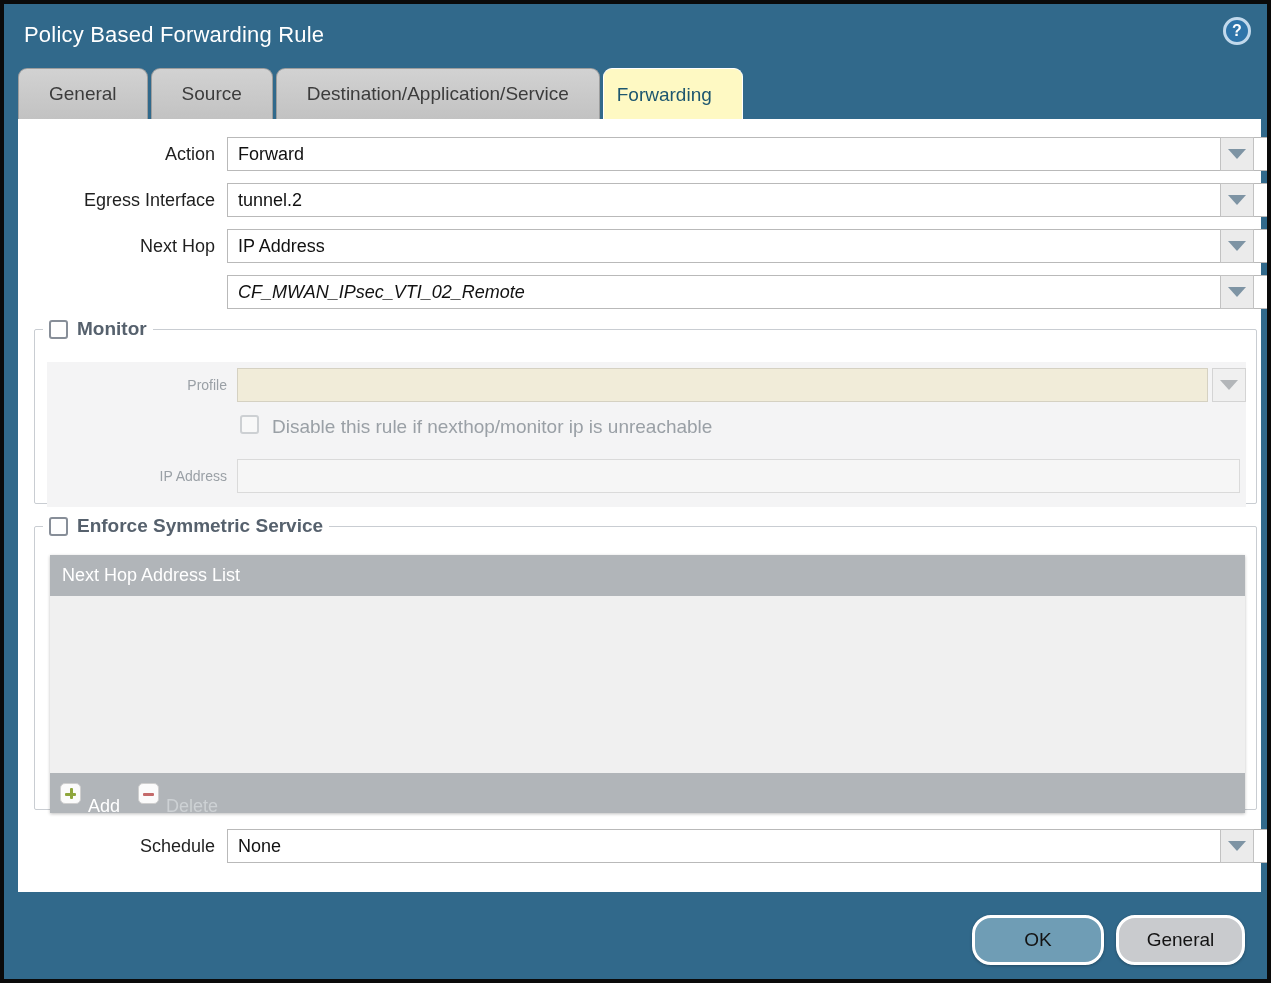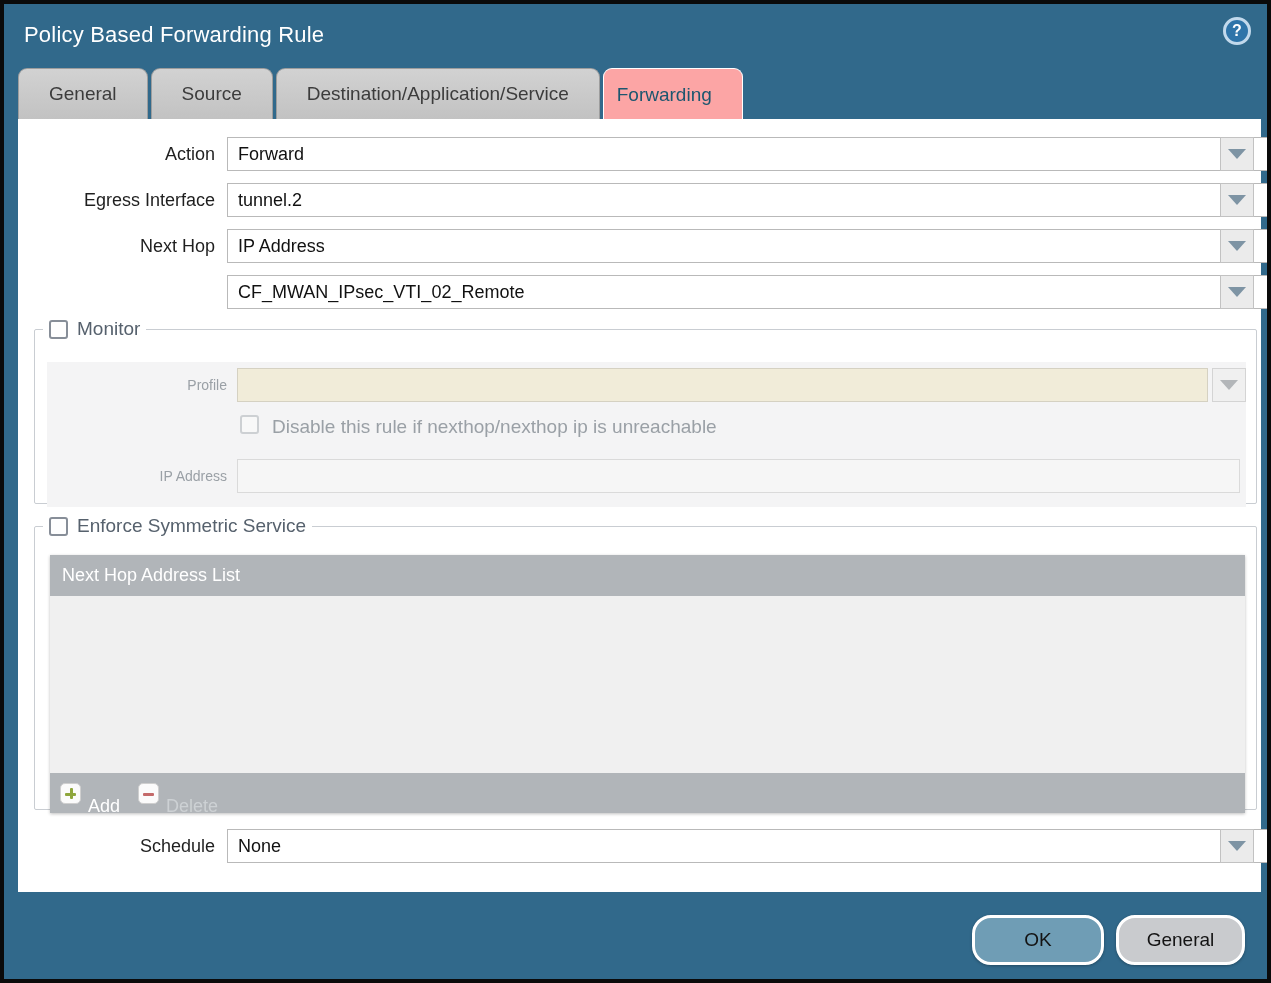--- a/index.html
+++ b/index.html
@@ -8,35 +8,35 @@
   .titlebar{position:absolute;left:0;top:0;right:0;height:64px;}
   .title{position:absolute;left:20px;top:18px;color:#ffffff;font-size:22px;letter-spacing:0.2px;}
   .help{position:absolute;right:16px;top:13px;width:28px;height:28px;border-radius:50%;
         background:#2e74a9;border:3px solid #c2d9ec;color:#fff;font-weight:bold;font-size:16px;
         display:flex;align-items:center;justify-content:center;cursor:pointer;}
   
   .tabs{position:absolute;left:14px;top:64px;height:34px;display:flex;gap:3px;}
   .tab{height:51px;padding:0 30px;display:flex;align-items:center;justify-content:center;
        font-size:19px;color:#3c3c3c;background:linear-gradient(#d2d2d2,#c2c2c2);
        border:1px solid #9d9d9d;border-bottom:none;border-radius:9px 9px 0 0;cursor:pointer;}
-  .tab.active{background:#fca5a5;color:#1c566f;border-color:#ffffff;height:52px;padding-left:13px;}
+  .tab.active{background:#fef9c3;color:#1c566f;border-color:#ffffff;height:52px;padding-left:13px;}
   
   .content{position:absolute;left:14px;top:115px;width:1243px;height:773px;background:#ffffff;}
   .row{position:absolute;left:0;height:34px;}
   .flabel{position:absolute;left:0;width:197px;text-align:right;font-size:18px;color:#1f1f1f;line-height:34px;}
   .combo{position:absolute;left:209px;width:1127px;height:34px;border:1px solid #b9b9b9;background:#fff;
          font-size:18px;color:#111;line-height:32px;padding:0 10px;overflow:hidden;white-space:nowrap;}
   .dbtn{position:absolute;left:1202px;width:34px;height:34px;background:#ebebeb;border:1px solid #c2c2c2;
         display:flex;align-items:center;justify-content:center;cursor:pointer;}
   .arrow{width:0;height:0;border-left:9px solid transparent;border-right:9px solid transparent;border-top:10px solid #7e94a4;}
   .arrow.dis{border-top-color:#b3b6b9;}
   
   fieldset{position:absolute;border:1px solid #c9cdd2;border-radius:2px;margin:0;padding:0;}
   legend{margin-left:8px;padding:0 6px;display:flex;align-items:center;gap:9px;}
-  .legend-text{font-size:19px;font-weight:normal;color:#56616d;}
+  .legend-text{font-size:19px;font-weight:bold;color:#56616d;}
   .cbx{width:19px;height:19px;border:2px solid #878e98;border-radius:3px;background:#fefefe;cursor:pointer;}
   .cbx.dis{border-color:#cdd0d3;background:#f8f8f8;cursor:default;}
   .panel{position:absolute;background:#f4f4f5;}
   .dlabel{position:absolute;text-align:right;font-size:14px;color:#9aa0a6;line-height:34px;}
   .dis-combo{position:absolute;height:34px;border:1px solid #d5d1c2;background:#f1ecd9;}
   .dis-input{position:absolute;height:34px;border:1px solid #dadada;background:#f6f6f6;}
   .dis-text{font-size:19px;color:#9aa0a6;}
   
   .table{position:absolute;box-shadow:0 1px 3px rgba(0,0,0,0.25);}
   .thead{position:absolute;left:0;right:0;top:0;height:41px;background:#b1b5b9;color:#ffffff;
@@ -95,40 +95,40 @@
     </div>
 
     <div class="row" style="top:110px;right:0;">
       <div class="flabel">Next Hop</div>
       <div class="combo">IP Address</div>
       <div class="dbtn">
         <div class="arrow"></div>
       </div>
     </div>
 
-    <div class="row" style="top:156px;right:0;">
+    <div class="row" style="top:156px;right:0;font-style:italic;">
       <div class="combo">CF_MWAN_IPsec_VTI_02_Remote</div>
       <div class="dbtn">
         <div class="arrow"></div>
       </div>
     </div>
 
     <fieldset style="left:16px;top:199px;width:1223px;height:186px;">
       <legend>
         <div class="cbx"></div>
         <span class="legend-text">Monitor</span>
       </legend>
       <div class="panel" style="left:12px;top:22px;width:1199px;height:145px;">
         <div class="dlabel" style="left:0;top:6px;width:180px;">Profile</div>
         <div class="dis-combo" style="left:190px;top:6px;width:971px;"></div>
         <div class="dbtn" style="left:1165px;top:6px;background:#f0f0f0;border-color:#d4d4d4;cursor:default;">
           <div class="arrow dis"></div>
         </div>
         <div class="cbx dis" style="position:absolute;left:193px;top:53px;"></div>
-        <div class="dis-text" style="position:absolute;left:225px;top:54px;">Disable this rule if nexthop/nexthop ip is unreachable</div>
+        <div class="dis-text" style="position:absolute;left:225px;top:54px;">Disable this rule if nexthop/monitor ip is unreachable</div>
         <div class="dlabel" style="left:0;top:97px;width:180px;">IP Address</div>
         <div class="dis-input" style="left:190px;top:97px;width:1003px;"></div>
       </div>
     </fieldset>
 
     <fieldset style="left:16px;top:396px;width:1223px;height:295px;">
       <legend>
         <div class="cbx"></div>
         <span class="legend-text">Enforce Symmetric Service</span>
       </legend>

